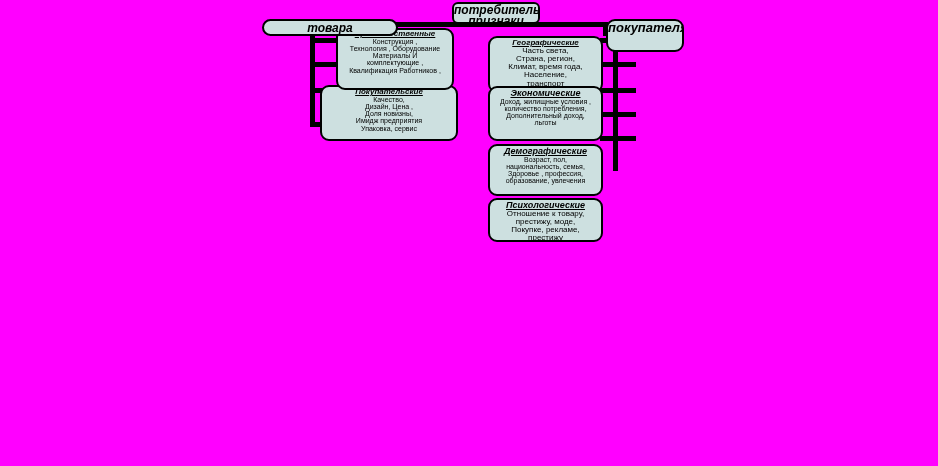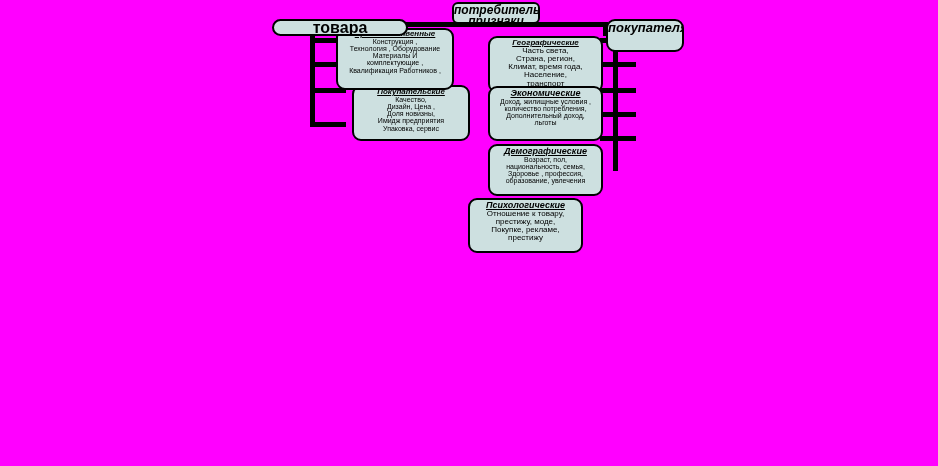--- a/index.html
+++ b/index.html
@@ -37,23 +37,23 @@
     border-radius:6px;
     font-style:italic;font-weight:bold;
     font-size:12px;
     line-height:11px;
     padding-top:1px;
     z-index:6;
   }
 
   
   #goods-box{
-    left:272px;top:19px;width:136px;height:17px;
+    left:262px;top:19px;width:136px;height:17px;
     border-radius:9px;
-    font-weight:bold;font-size:16px;
+    font-style:italic;font-weight:bold;font-size:12px;
     line-height:14px;
     z-index:5;
   }
   #buyer-box{
     left:606px;top:19px;width:78px;height:33px;
     border-radius:9px;
     font-style:italic;font-weight:bold;font-size:13px;
     line-height:14px;
     z-index:5;
   }
@@ -70,21 +70,21 @@
   #spine-right{left:613px;top:31px;width:5px;height:140px;}
   .rbranch{position:absolute;background:#000;left:600px;width:36px;height:5px;z-index:2;}
 
   
   #manufacturing-box{
     left:336px;top:28px;width:118px;height:62px;
     font-size:7px;z-index:4;
   }
   #manufacturing-box .hdr{font-size:8px;margin-top:-1px;}
   #consumer-box{
-    left:352px;top:85px;width:118px;height:56px;
+    left:320px;top:85px;width:138px;height:56px;
     font-size:7px;z-index:3;
   }
   #consumer-box .hdr{font-size:8px;}
 
   
   #geographic-box{
     left:488px;top:36px;width:115px;height:57px;
     font-size:8px;z-index:4;
   }
   #geographic-box .hdr{font-size:8px;}
@@ -92,21 +92,21 @@
     left:488px;top:86px;width:115px;height:55px;
     font-size:7px;z-index:4;
   }
   #economic-box .hdr{font-size:9px;}
   #demographic-box{
     left:488px;top:144px;width:115px;height:52px;
     font-size:7px;z-index:4;
   }
   #demographic-box .hdr{font-size:9px;}
   #psychological-box{
-    left:468px;top:198px;width:115px;height:55px;
+    left:488px;top:198px;width:115px;height:44px;
     font-size:8px;z-index:4;
   }
   #psychological-box .hdr{font-size:9px;}
 </style>
 </head>
 <body>
 
 <div id="canvas">
 
   <div id="bar-top" class="conn"></div>

